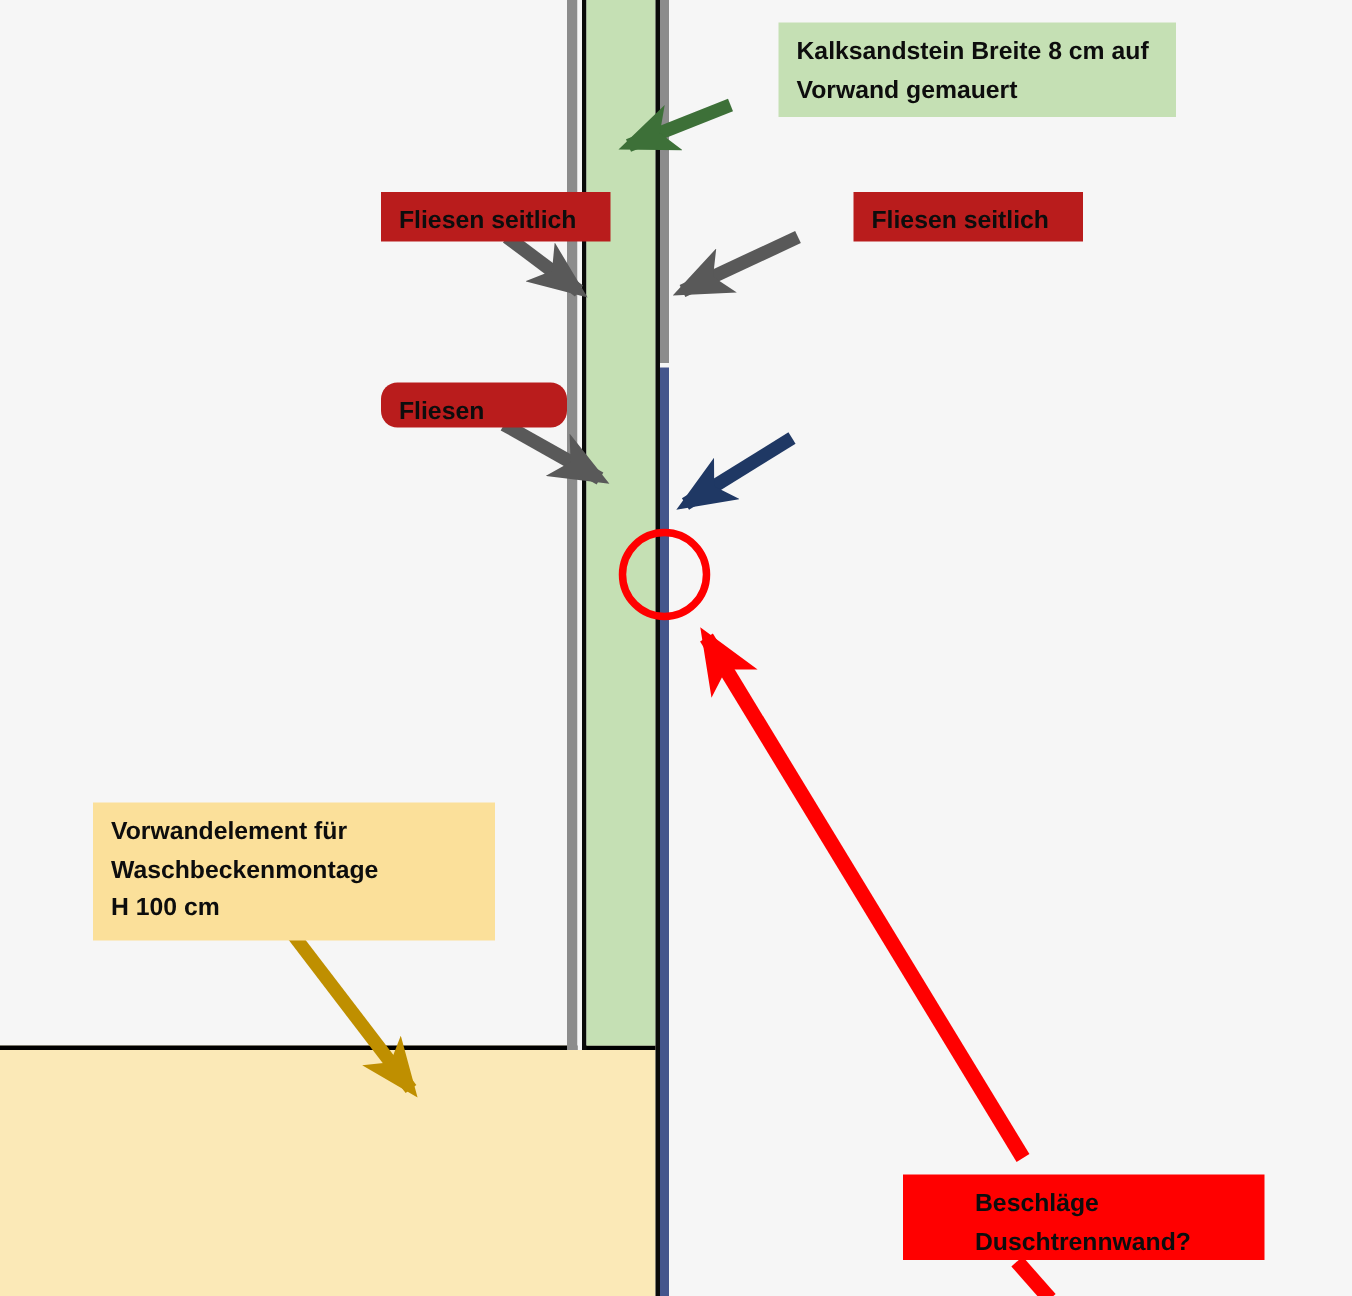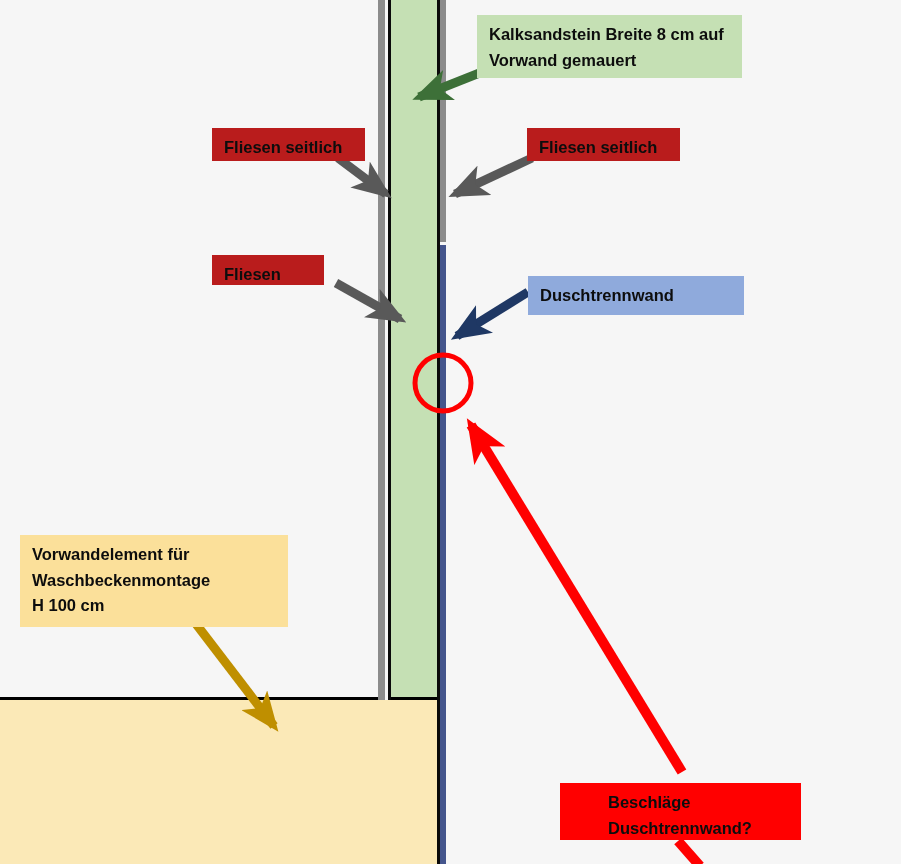--- a/index.html
+++ b/index.html
@@ -36,20 +36,21 @@
   
   .callout {
     position: absolute;
     box-sizing: border-box;
     font-size: 16.5px;
     font-weight: bold;
     color: #0d0d0d;
     line-height: 1.55;
     padding: 7px 12px 8px 12px;
     white-space: pre-line;
+    margin-left: 42px;
   }
   .callout.green  { background: #c5e0b4; }
   .callout.grey   { background: #b91c1c; }
   .callout.blue   { background: #8faadc; }
   .callout.yellow { background: #fbe09a; }
   .callout.red    { background: #ff0000; padding-left: 48px; }
 
   
   .overlay {
     position: absolute;
@@ -118,23 +119,22 @@
     <circle cx="443" cy="383" r="28" fill="none" stroke="#ff0000" stroke-width="5"></circle>
   </svg>
 
   <div class="callout green" style="left:477px; top:15px; width:265px; height:63px;">Kalksandstein Breite 8 cm auf
 Vorwand gemauert</div>
 
   <div class="callout grey" style="left:212px; top:128px; width:153px; height:33px;">Fliesen seitlich</div>
 
   <div class="callout grey" style="left:527px; top:128px; width:153px; height:33px;">Fliesen seitlich</div>
 
-  <div class="callout grey" style="left:212px; top:255px; width:112px; height:30px;">Fliesen</div>
+  <div class="callout grey" style="left:212px; top:255px; width:124px; height:30px;border-radius:11px;">Fliesen</div>
 
-  <div class="callout blue" style="left:528px; top:276px; width:216px; height:39px;">Duschtrennwand</div>
 
   <div class="callout yellow" style="left:20px; top:535px; width:268px; height:92px;">Vorwandelement für
 Waschbeckenmontage
 H 100 cm</div>
 
   <div class="callout red" style="left:560px; top:783px; width:241px; height:57px;">Beschläge
 Duschtrennwand?</div>
 
 </div>
 

